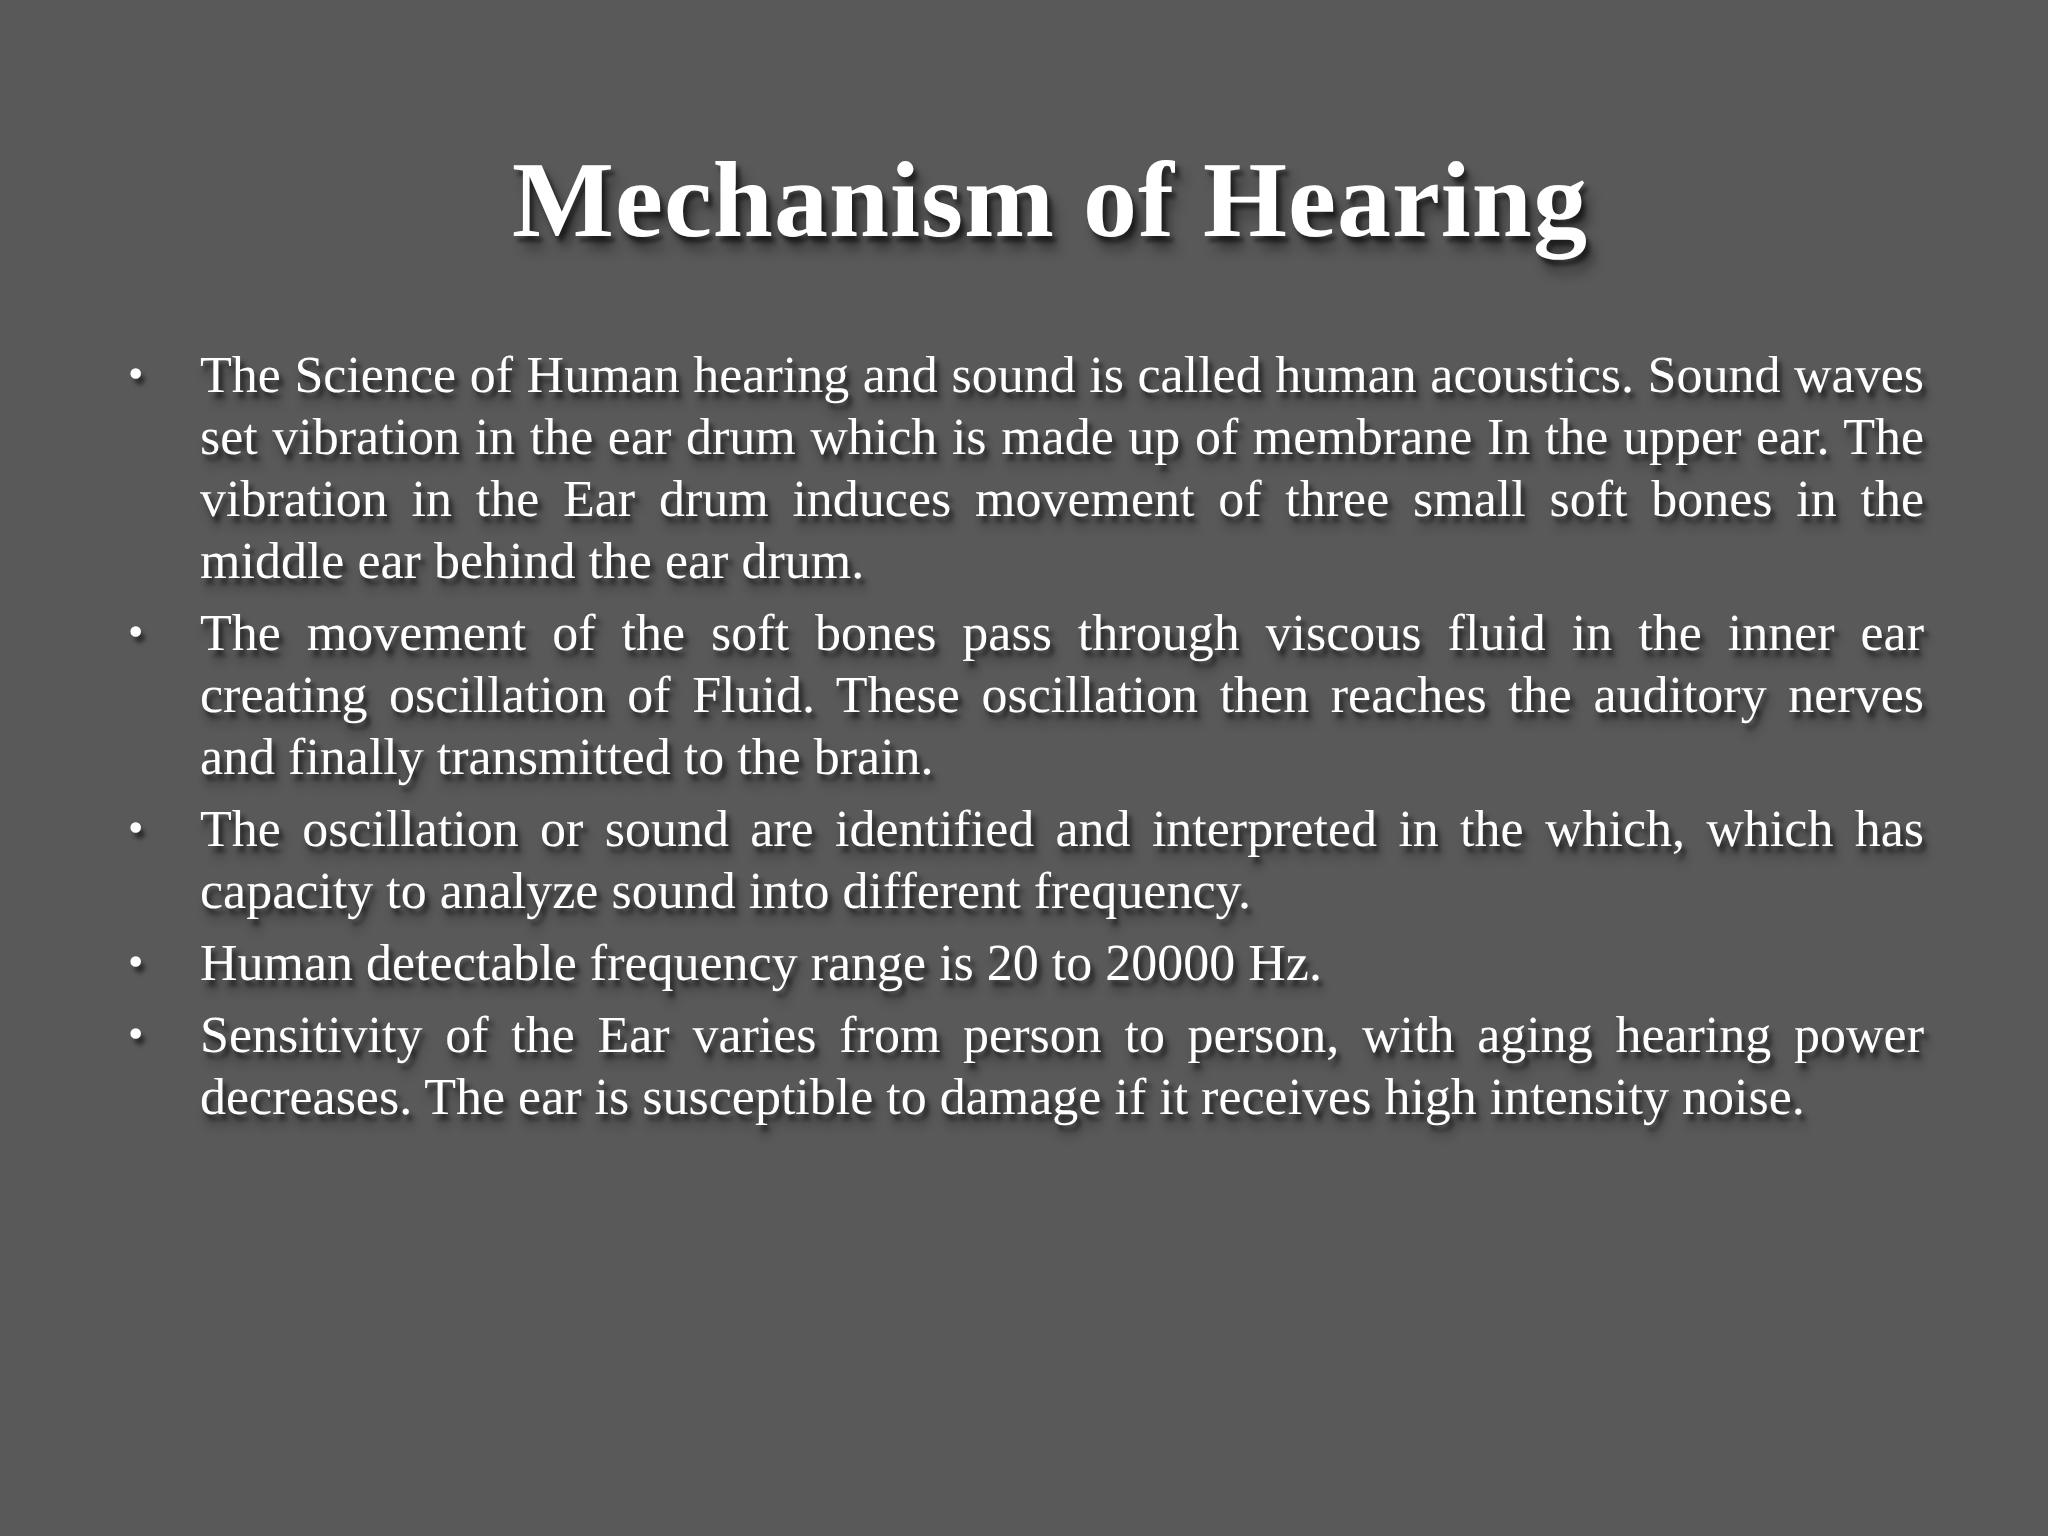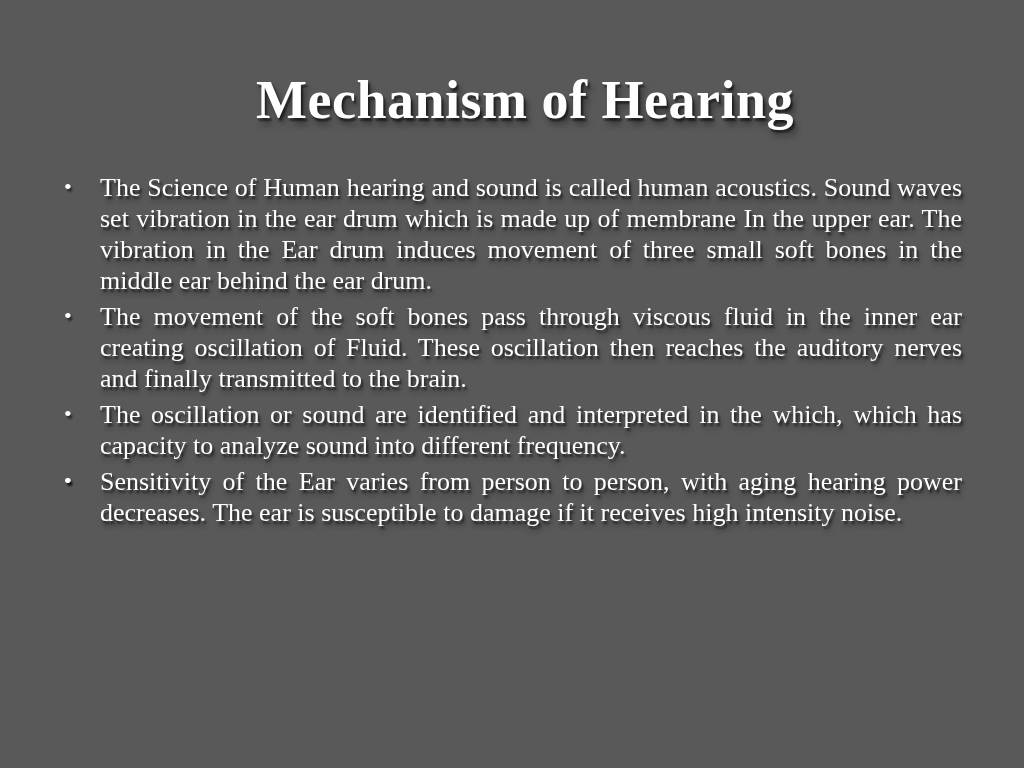--- a/index.html
+++ b/index.html
@@ -69,19 +69,20 @@
     <li class="bullet-item">
       <span class="bullet-glyph">•</span>
       <span>The movement of the soft bones pass through viscous fluid in the inner ear creating oscillation of Fluid. These oscillation then reaches the auditory nerves and finally transmitted to the brain.</span>
     </li>
     <li class="bullet-item">
       <span class="bullet-glyph">•</span>
       <span>The oscillation or sound are identified and interpreted in the which, which has capacity to analyze sound into different frequency.</span>
     </li>
     <li class="bullet-item">
       <span class="bullet-glyph">•</span>
+      <span>Human detectable frequency range is 20 to 20000 Hz.</span>
     </li>
     <li class="bullet-item">
       <span class="bullet-glyph">•</span>
       <span>Sensitivity of the Ear varies from person to person, with aging hearing power decreases. The ear is susceptible to damage if it receives high intensity noise.</span>
     </li>
   </ul>
 </div>
 
 </body></html>

